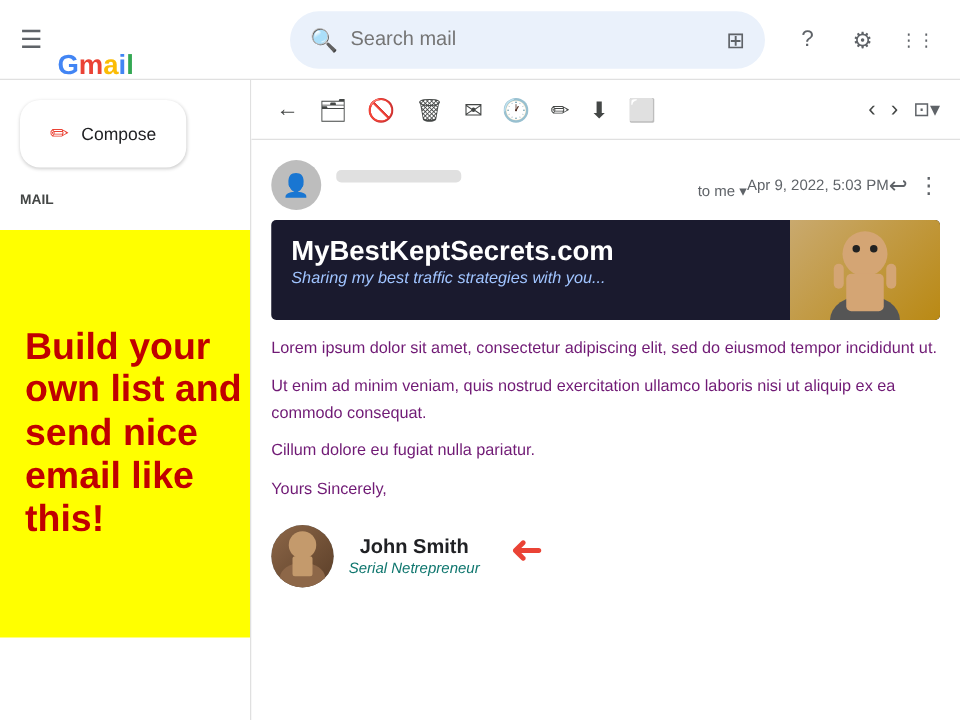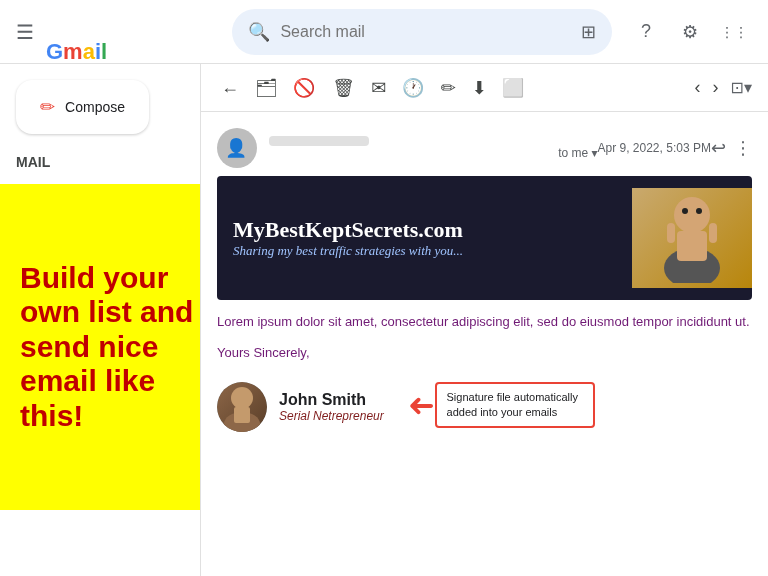--- a/index.html
+++ b/index.html
@@ -42,21 +42,21 @@
       margin: 8px 16px 12px 16px; padding: 16px 24px;
       background: #fff; border: none; border-radius: 16px;
       box-shadow: 0 1px 3px rgba(0,0,0,0.2);
       display: flex; align-items: center; gap: 10px;
       cursor: pointer; font-size: 14px; font-weight: 500; color: #202124;
     }
     .compose-pencil { color: #ea4335; font-size: 18px; }
 
     .sidebar-section { margin-bottom: 4px; }
     .sidebar-section-title {
-      font-size: 14px; font-weight: 600; color: #444746;
+      font-size: 11px; font-weight: 600; color: #444746;
       padding: 8px 16px 20px; text-transform: uppercase;
     }
     .sidebar-item {
       display: flex; align-items: center; padding: 4px 16px; height: 32px;
       cursor: pointer; border-radius: 0 16px 16px 0; margin-right: 16px;
       font-size: 14px; color: #202124; gap: 8px;
     }
     .sidebar-item.active { background: #d3e3fd; font-weight: 600; }
     .sidebar-item-icon { font-size: 16px; color: #444746; }
     .sidebar-item-label { flex: 1; }
@@ -96,21 +96,21 @@
     .email-meta { flex: 1; text-align: right; }
     .email-sender { font-size: 14px; font-weight: 600; color: #202124; }
     .email-to { font-size: 12px; color: #5f6368; }
     .email-date { font-size: 12px; color: #5f6368; }
     .email-actions { display: flex; gap: 8px; align-items: center; }
     .email-action-icon { font-size: 18px; color: #5f6368; cursor: pointer; }
 
     
     .banner {
       background: #1a1a2e; border-radius: 4px; margin-bottom: 12px;
-      display: flex; align-items: center; overflow: hidden; height: 124px; font-family: Liberation Serif, serif;
+      display: flex; align-items: flex-start; overflow: hidden; height: 80px;
     }
     .banner-content { padding: 12px 16px; flex: 1; }
     .banner-title { font-size: 22px; font-weight: 700; color: #fff; line-height: 1.2; }
     .banner-subtitle { font-size: 13px; color: #a0c4ff; font-style: italic; }
     .banner-image {
       width: 120px; height: 100px; background: linear-gradient(135deg, #c9a96e 0%, #b8860b 100%);
       display: flex; align-items: center; justify-content: center; flex-shrink: 0;
     }
 
     
@@ -119,26 +119,26 @@
 
     
     .signature { display: flex; align-items: center; gap: 12px; margin-top: 8px; }
     .sig-avatar {
       width: 50px; height: 50px; border-radius: 50%; background: #888;
       display: flex; align-items: center; justify-content: center;
       flex-shrink: 0; overflow: hidden;
     }
     .sig-avatar-inner { width: 50px; height: 50px; border-radius: 50%; background: linear-gradient(135deg, #8d6748, #5a3e28); display: flex; align-items: center; justify-content: center; color: #fff; font-size: 22px; }
     .sig-info .sig-name { font-size: 16px; font-weight: 700; color: #202124; }
-    .sig-info .sig-title { font-size: 12px; color: #7f1d1d; font-style: italic; }
+    .sig-info .sig-title { font-size: 12px; color: #0f766e; font-style: italic; }
     .sig-info .sig-link { font-size: 12px; color: #1a73e8; cursor: pointer; }
 
     
     .arrow-annotation { position: relative; margin-top: 8px; }
-    .sig-arrow-container { display: flex; align-items: flex-start; gap: 8px; }
+    .sig-arrow-container { display: flex; align-items: flex-start; gap: 8px; text-align: center; }
     .annotation-box {
       border: 2px solid #ea4335; border-radius: 4px; padding: 6px 10px;
       font-size: 11px; color: #202124; max-width: 160px; line-height: 1.4;
       background: #fff;
     }
 
     
     .yellow-overlay {
       position: absolute; left: 0; top: 120px;
       width: 230px; height: 326px;
@@ -282,20 +282,22 @@
             <circle cx="33" cy="18" r="3" fill="#222"></circle>
             <circle cx="47" cy="18" r="3" fill="#222"></circle>
             <rect x="15" y="30" width="8" height="20" rx="4" fill="#d4a574"></rect>
             <rect x="57" y="30" width="8" height="20" rx="4" fill="#d4a574"></rect>
           </svg>
         </div>
       </div>
 
       <div class="email-body">
         <p>Lorem ipsum dolor sit amet, consectetur adipiscing elit, sed do eiusmod tempor incididunt ut.</p>
+        <p>Ut enim ad minim veniam, quis nostrud exercitation ullamco laboris nisi ut aliquip ex ea commodo consequat.</p>
+        <p>Cillum dolore eu fugiat nulla pariatur.</p>
         <p>Yours Sincerely,</p>
       </div>
 
       <div class="arrow-annotation">
         <div class="sig-arrow-container">
           <div class="signature">
             <div class="sig-avatar">
               <div class="sig-avatar-inner">
                 <svg width="50" height="50" viewBox="0 0 50 50">
                   <circle cx="25" cy="16" r="11" fill="#c49a6c"></circle>
@@ -304,22 +306,19 @@
                 </svg>
               </div>
             </div>
             <div class="sig-info">
               <div class="sig-name">John Smith</div>
               <div class="sig-title">Serial Netrepreneur</div>
             </div>
           </div>
           <div style="display:flex;align-items:center;margin-left:16px;margin-top:8px;">
             <span style="font-size:32px;color:#ea4335;transform:scaleX(-1);display:inline-block;">➜</span>
-            <div class="annotation-box">
-              <span>Signature file automatically added into your emails</span>
-            </div>
           </div>
         </div>
       </div>
 
     </div>
   </div>
 </div>
 
 </body></html>

